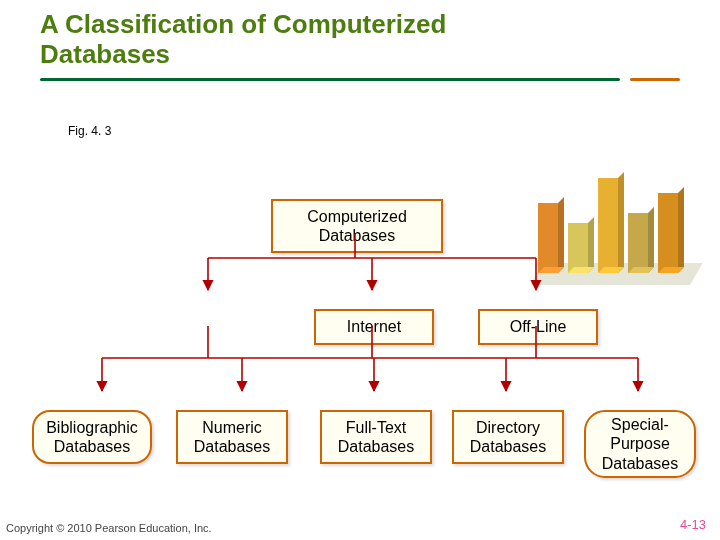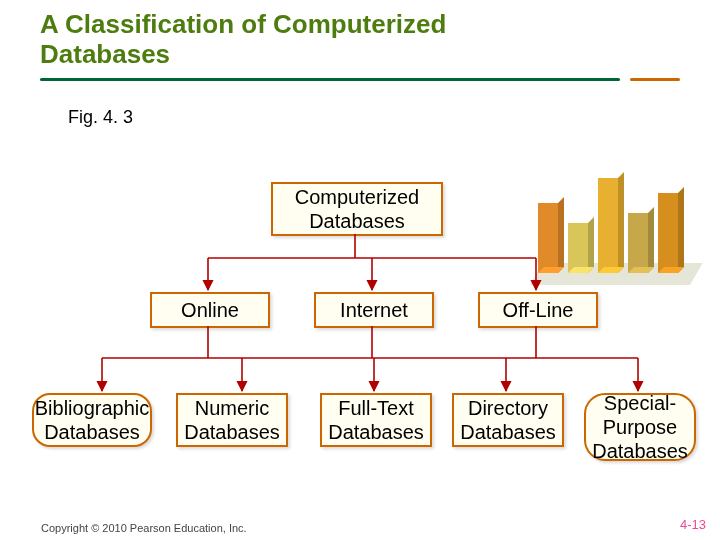--- a/index.html
+++ b/index.html
@@ -1,22 +1,22 @@
 <!DOCTYPE html>
 <html><head>
 <meta charset="utf-8">
 <style>
   html,body{margin:0;padding:0;width:720px;height:540px;background:#fff;font-family:Arial,Helvetica,sans-serif;color:#000;}
   .slide{position:relative;width:720px;height:540px;overflow:hidden;}
   .title{position:absolute;left:40px;top:10px;font-size:26px;font-weight:bold;color:#4d7c0f;line-height:1.15;}
   .rule-main{position:absolute;left:40px;top:78px;width:580px;height:3px;background:#006633;border-radius:2px;}
   .rule-tail{position:absolute;left:630px;top:78px;width:50px;height:3px;background:#cc6600;border-radius:2px;}
-  .fig{position:absolute;left:68px;top:107px;font-size:18px;}
-  .box{position:absolute;border:2px solid #cc6600;background:#fffef0;font-size:20px;text-align:center;display:flex;align-items:center;justify-content:center;line-height:1.2;box-shadow:2px 2px 3px rgba(0,0,0,0.15);}
-  .footer{position:absolute;left:6px;bottom:6px;font-size:11px;color:#444;margin-left:35px;}
+  .fig{position:absolute;left:68px;top:124px;font-size:12px;}
+  .box{position:absolute;border:2px solid #cc6600;background:#fffef0;font-size:16px;text-align:center;display:flex;align-items:center;justify-content:center;line-height:1.2;box-shadow:2px 2px 3px rgba(0,0,0,0.15);margin-top:17px;}
+  .footer{position:absolute;left:6px;bottom:6px;font-size:11px;color:#444;}
   .pagenum{position:absolute;right:14px;bottom:8px;font-size:13px;color:#ec4899;}
   
   svg.conn{position:absolute;left:0;top:0;width:720px;height:540px;pointer-events:none;}
   svg.conn line{stroke:#b20000;stroke-width:1.6;}
   svg.conn marker path{fill:#b20000;}
   
   .deco{position:absolute;left:530px;top:165px;width:160px;height:120px;}
   .deco .floor{position:absolute;left:0;bottom:0;width:160px;height:22px;background:#e6e6d8;transform:skewX(-30deg);transform-origin:bottom left;}
   .deco .bar{position:absolute;bottom:12px;width:20px;}
   .deco .bar .front{position:absolute;bottom:0;width:20px;}
@@ -61,21 +61,20 @@
       </div>
       <div class="bar" style="left: 128px;">
         <div class="front" style="height: 80px; background: rgb(214, 143, 30);"></div>
         <div class="side" style="height: 80px; background: rgb(214, 143, 30);"></div>
         <div class="top" style="background: rgb(214, 143, 30); height: 6px; position: absolute; width: 20px; transform: skewX(-45deg); transform-origin: left bottom; bottom: 80px;"></div>
       </div>
     </div>
 
   <div class="box" style="left:271px;top:182px;width:168px;height:50px;">Computerized<br>Databases</div>
 
-  <div class="box" style="left:150px;top:292px;width:116px;height:32px;">Online</div>
   <div class="box" style="left:314px;top:292px;width:116px;height:32px;">Internet</div>
   <div class="box" style="left:478px;top:292px;width:116px;height:32px;">Off-Line</div>
 
   <div class="box" style="left:32px;top:393px;width:116px;height:50px;border-radius:18px;">Bibliographic<br>Databases</div>
   <div class="box" style="left:176px;top:393px;width:108px;height:50px;">Numeric<br>Databases</div>
   <div class="box" style="left:320px;top:393px;width:108px;height:50px;">Full-Text<br>Databases</div>
   <div class="box" style="left:452px;top:393px;width:108px;height:50px;">Directory<br>Databases</div>
   <div class="box" style="left:584px;top:393px;width:108px;height:64px;border-radius:21px;">Special-<br>Purpose<br>Databases</div>
 
   <svg class="conn">

